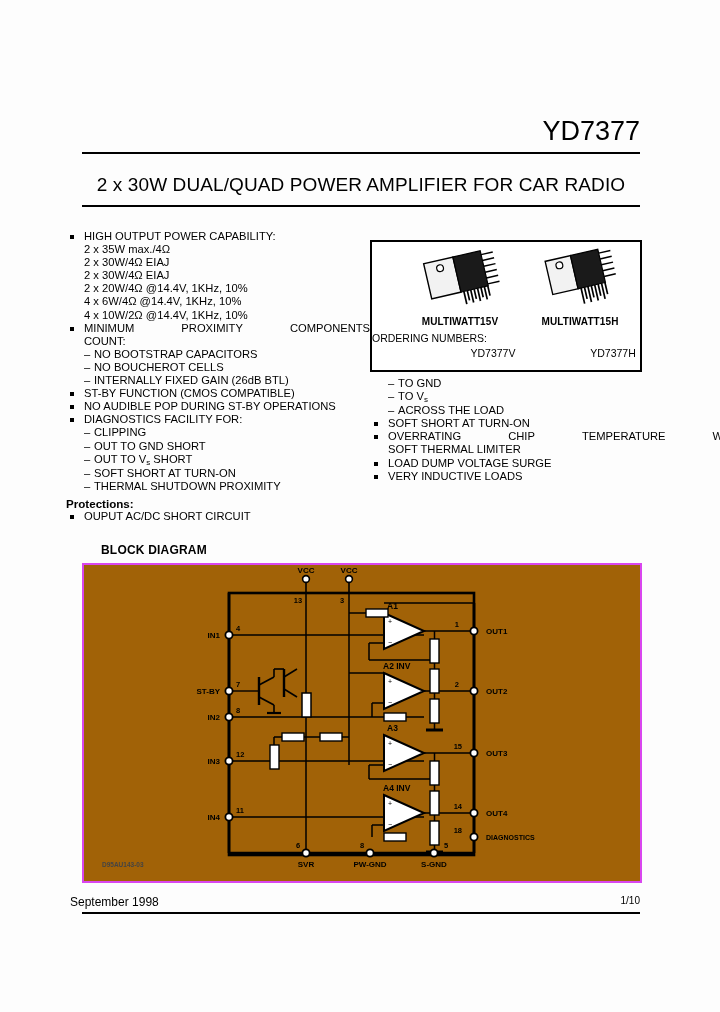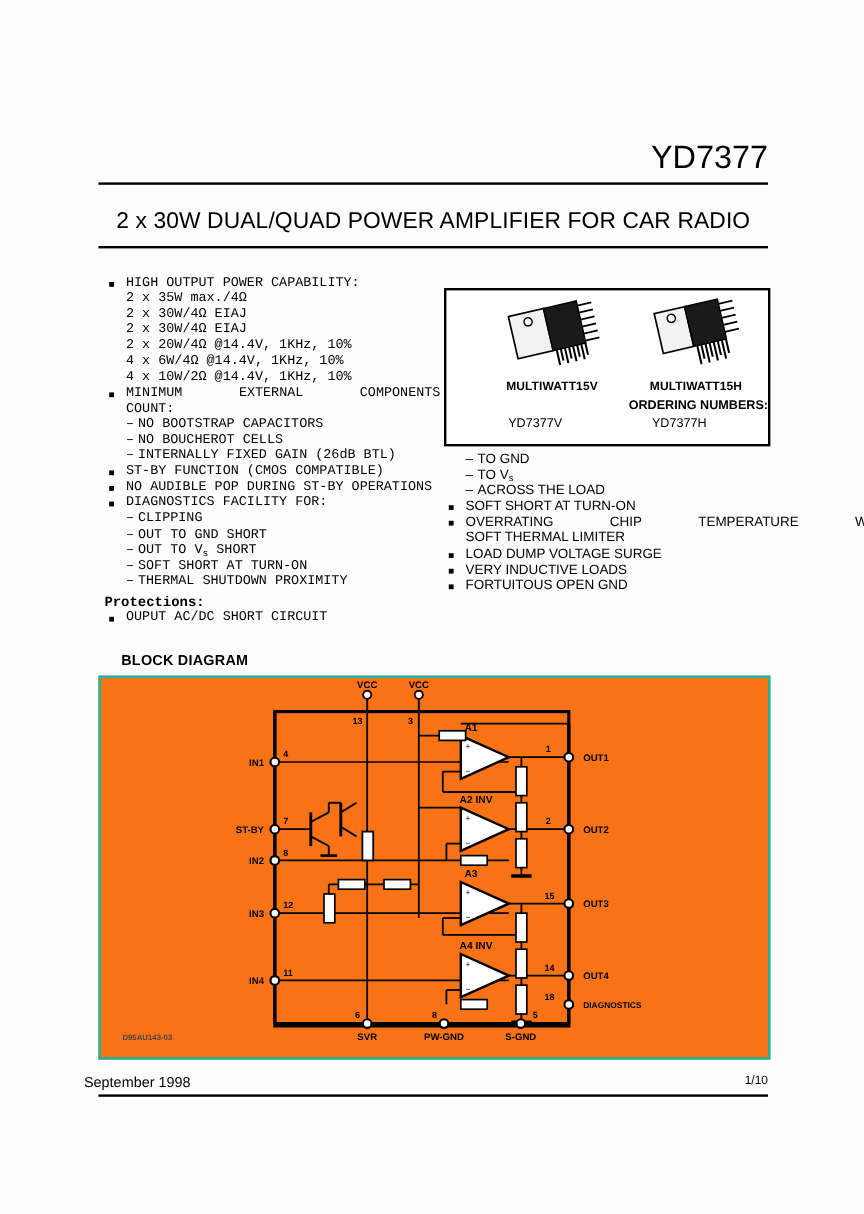--- a/index.html
+++ b/index.html
@@ -46,23 +46,22 @@
   }
   .rule-sub {
     position: absolute;
     left: 82px; top: 205px;
     width: 558px; height: 2px;
     background: #000;
   }
   
   .col-left {
     position: absolute;
-    left: 87px; top: 230px;
+    left: 66px; top: 230px;
     width: 282px;
-    font-family: Liberation Mono, monospace;
   }
   .col-right {
     position: absolute;
     left: 370px; top: 377px;
     width: 272px;
   }
   .feat {
     position: relative;
     font-size: 11.2px;
     line-height: 13.1px;
@@ -130,51 +129,52 @@
   .pkg-name {
     font-size: 10px;
     font-weight: bold;
     margin-top: 2px;
     letter-spacing: 0.1px;
   }
   .ord-title {
     position: absolute;
     left: 0; top: 90px;
     width: 100%;
-    text-align: right;
+    text-align: left;
     font-size: 10.5px;
-    font-weight: bold;
+    font-weight: normal;
   }
   .ord-row {
     position: absolute;
     left: 0; top: 105px;
     width: 100%;
     display: flex;
-    justify-content: center;
+    justify-content: flex-end;
+    padding-left: 33px;
   }
   .ord-num {
     width: 120px;
     text-align: center;
     font-size: 10.5px;
   }
   
   .bd-title {
     position: absolute;
     left: 70px; top: 543px;
     font-size: 12px;
     font-weight: bold;
     letter-spacing: 0.2px;
     padding-left: 31px;
   }
   .bd-frame {
     position: absolute;
     left: 82px; top: 563px;
     width: 556px; height: 316px;
-    border: 2px solid #14b8a6;
-    background: #f97316;
+    border: 2px solid #d946ef;
+    background: #a16207;
   }
   .bd-svg { position: absolute; left: 0; top: 0; }
   
   .rule-foot {
     position: absolute;
     left: 82px; top: 912px;
     width: 558px; height: 1.6px;
     background: #000;
   }
   .foot-left {
@@ -208,21 +208,21 @@
     <div class="sub">2 x 30W/4Ω EIAJ</div>
     <div class="sub">2 x 30W/4Ω EIAJ</div>
     <div class="sub">2 x 20W/4Ω @14.4V, 1KHz, 10%</div>
     <div class="sub">4 x 6W/4Ω @14.4V, 1KHz, 10%</div>
     <div class="sub">4 x 10W/2Ω @14.4V, 1KHz, 10%</div>
 
     <div class="feat">
       <span class="sq"></span>
       <span class="just">
         <span>MINIMUM</span>
-        <span>EXTERNAL</span>
+        <span>PROXIMITY</span>
         <span>COMPONENTS</span>
       </span>
     </div>
     <div class="sub">COUNT:</div>
 
     <div class="dash">
       <span class="dsh">–</span>
       <span>NO BOOTSTRAP CAPACITORS</span>
     </div>
     <div class="dash">
@@ -305,24 +305,20 @@
     </div>
     <div class="sub">SOFT THERMAL LIMITER</div>
 
     <div class="feat">
       <span class="sq"></span>
       <span>LOAD DUMP VOLTAGE SURGE</span>
     </div>
     <div class="feat">
       <span class="sq"></span>
       <span>VERY INDUCTIVE LOADS</span>
-    </div>
-    <div class="feat">
-      <span class="sq"></span>
-      <span>FORTUITOUS OPEN GND</span>
     </div>
   </div>
 
   <div class="pkg-box">
     <div class="pkg-wrap">
 
       <div class="pkg-cell">
         <svg width="96" height="62" viewBox="0 0 96 62">
           <g transform="rotate(-13 48 31)">
             <path d="M16 8 L46 8 L46 44 L16 44 Z" fill="#f2f2f2" stroke="#000" stroke-width="1.4"></path>

